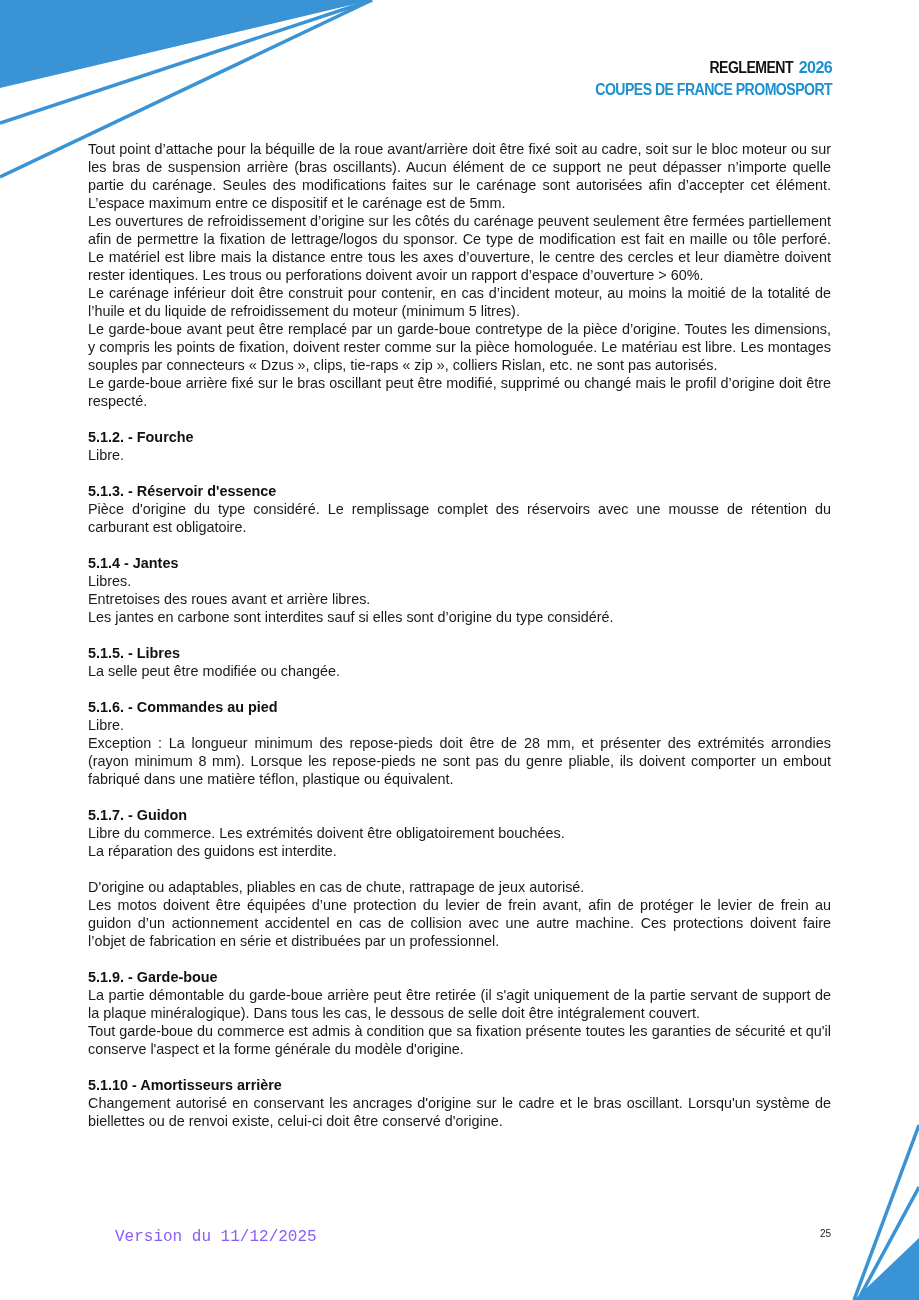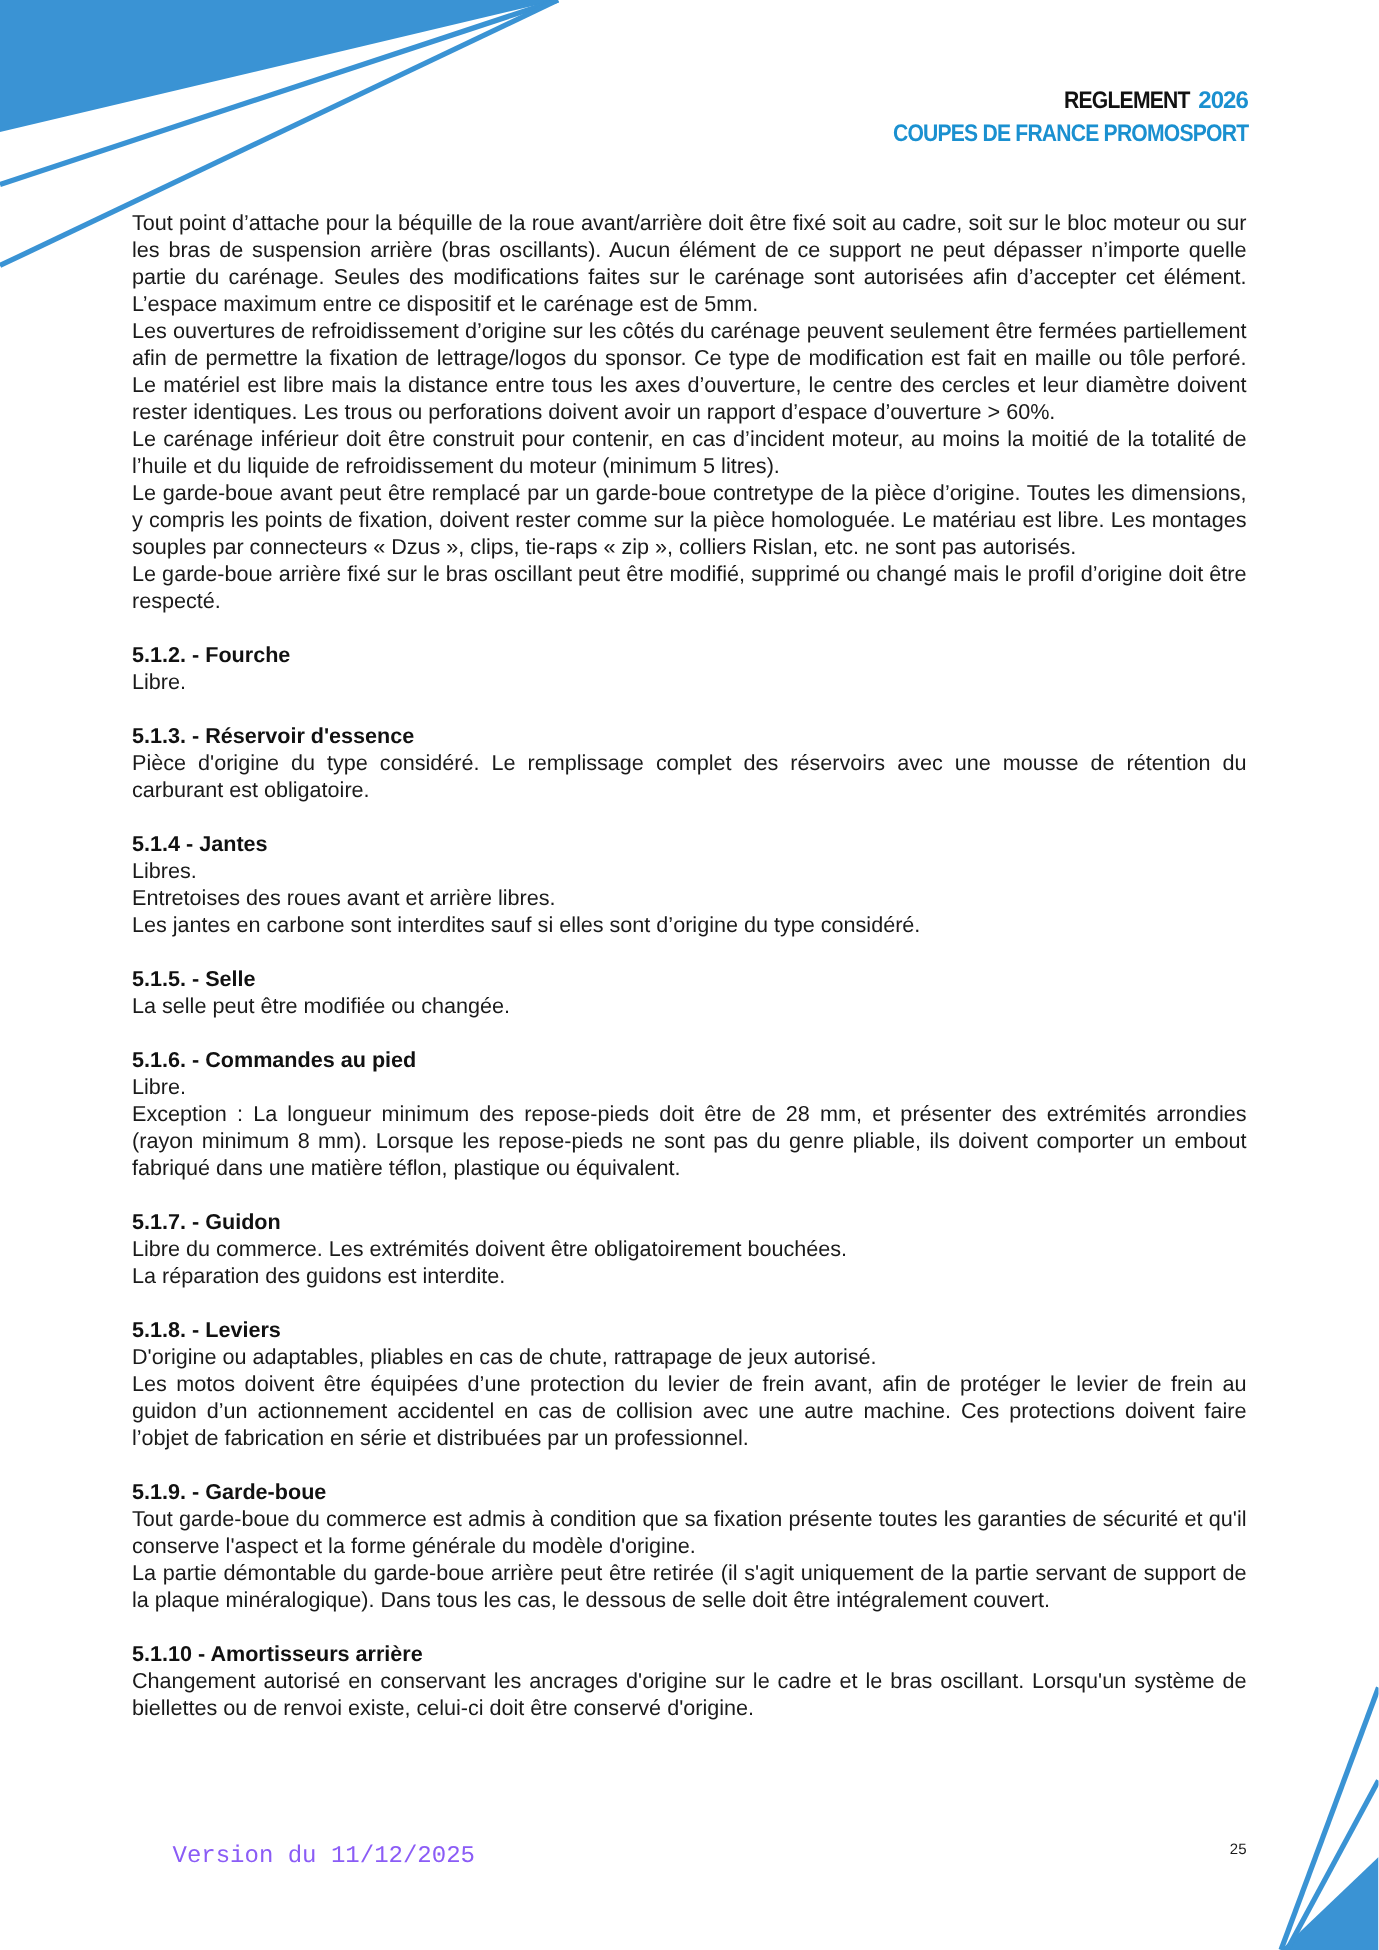--- a/index.html
+++ b/index.html
@@ -78,46 +78,45 @@
   </div>
 
   <div class="section">
     <h3>5.1.4 - Jantes</h3>
     <p>Libres.</p>
     <p>Entretoises des roues avant et arrière libres.</p>
     <p>Les jantes en carbone sont interdites sauf si elles sont d’origine du type considéré.</p>
   </div>
 
   <div class="section">
-    <h3>5.1.5. - Selle</h3>
+    <h3>5.1.5. - Libres</h3>
     <p>La selle peut être modifiée ou changée.</p>
   </div>
 
   <div class="section">
     <h3>5.1.6. - Commandes au pied</h3>
     <p>Libre.</p>
     <p class="last">Exception : La longueur minimum des repose-pieds doit être de 28 mm, et présenter des extrémités arrondies (rayon minimum 8 mm). Lorsque les repose-pieds ne sont pas du genre pliable, ils doivent comporter un embout fabriqué dans une matière téflon, plastique ou équivalent.</p>
   </div>
 
   <div class="section">
     <h3>5.1.7. - Guidon</h3>
     <p>Libre du commerce. Les extrémités doivent être obligatoirement bouchées.</p>
     <p>La réparation des guidons est interdite.</p>
   </div>
 
   <div class="section">
-    <h3>5.1.8. - Leviers</h3>
     <p>D'origine ou adaptables, pliables en cas de chute, rattrapage de jeux autorisé.</p>
     <p class="last">Les motos doivent être équipées d’une protection du levier de frein avant, afin de protéger le levier de frein au guidon d’un actionnement accidentel en cas de collision avec une autre machine. Ces protections doivent faire l’objet de fabrication en série et distribuées par un professionnel.</p>
   </div>
 
   <div class="section">
     <h3>5.1.9. - Garde-boue</h3>
+    <p class="last">La partie démontable du garde-boue arrière peut être retirée (il s'agit uniquement de la partie servant de support de la plaque minéralogique). Dans tous les cas, le dessous de selle doit être intégralement couvert.</p>
     <p class="last">Tout garde-boue du commerce est admis à condition que sa fixation présente toutes les garanties de sécurité et qu'il conserve l'aspect et la forme générale du modèle d'origine.</p>
-    <p class="last">La partie démontable du garde-boue arrière peut être retirée (il s'agit uniquement de la partie servant de support de la plaque minéralogique). Dans tous les cas, le dessous de selle doit être intégralement couvert.</p>
   </div>
 
   <div class="section">
     <h3>5.1.10 - Amortisseurs arrière</h3>
     <p class="last">Changement autorisé en conservant les ancrages d'origine sur le cadre et le bras oscillant. Lorsqu'un système de biellettes ou de renvoi existe, celui-ci doit être conservé d'origine.</p>
   </div>
 </div>
 
 <div class="footer-version">Version du 11/12/2025</div>
 <div class="footer-page">25</div>

